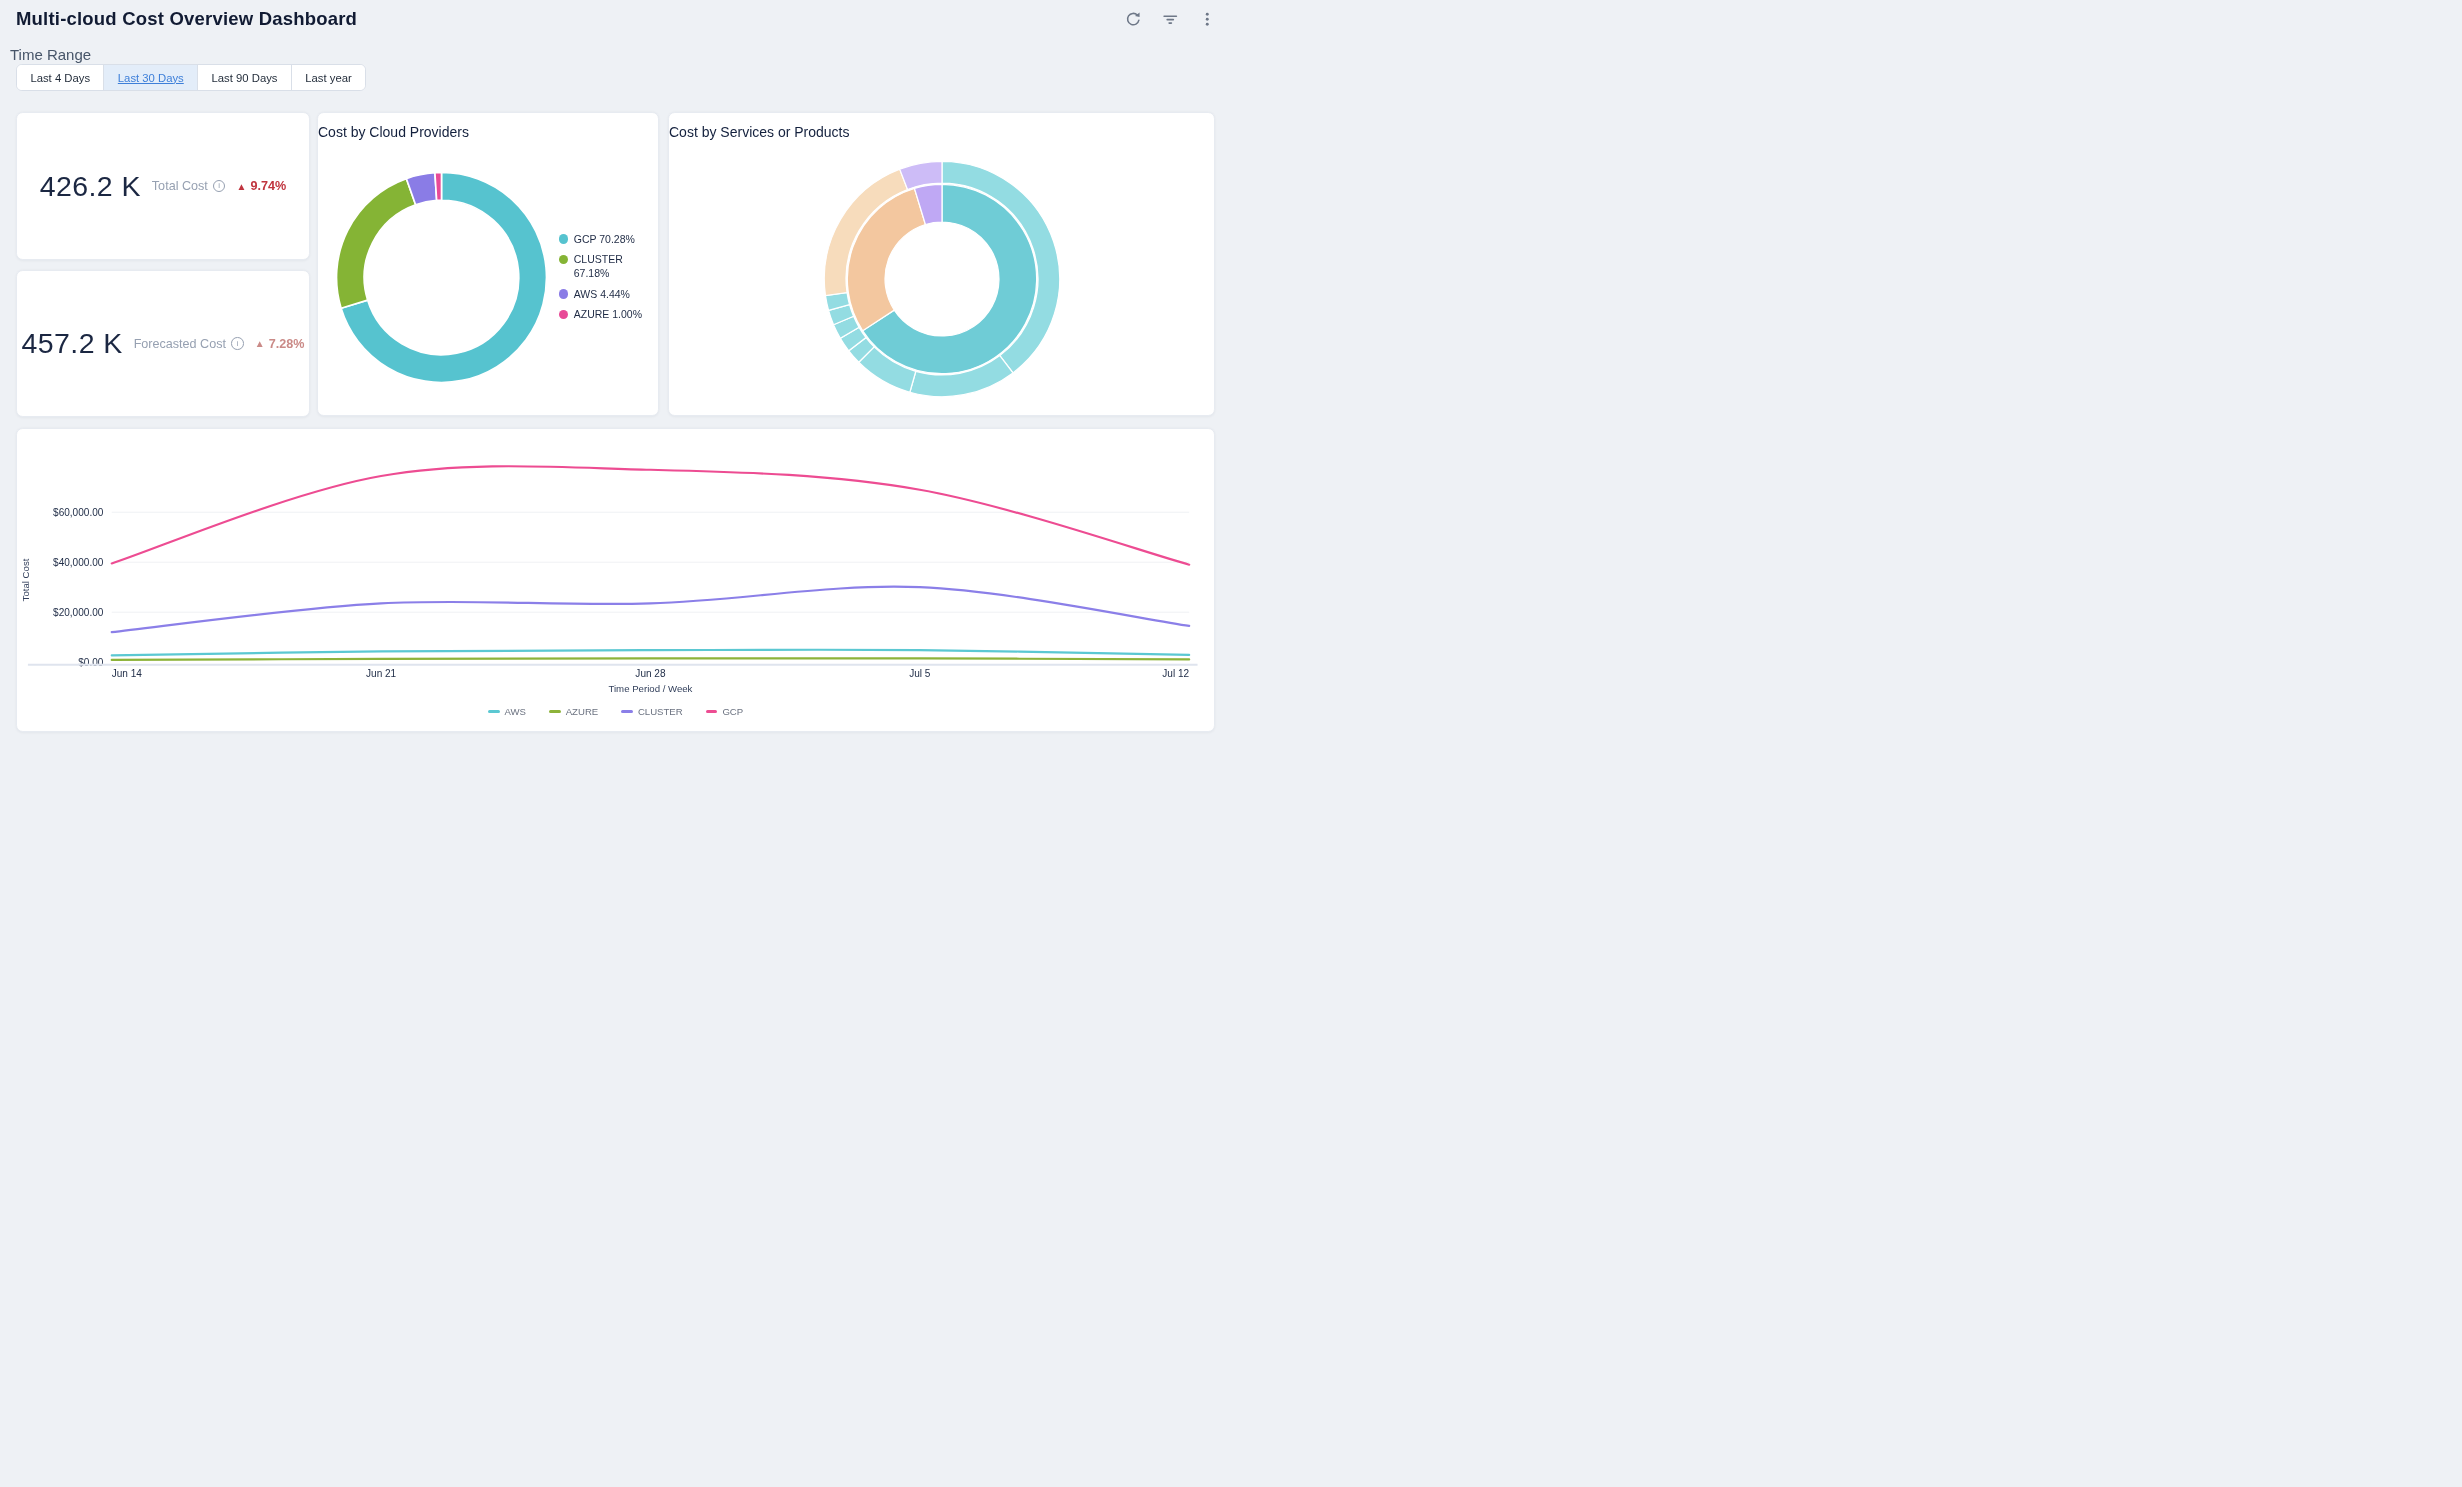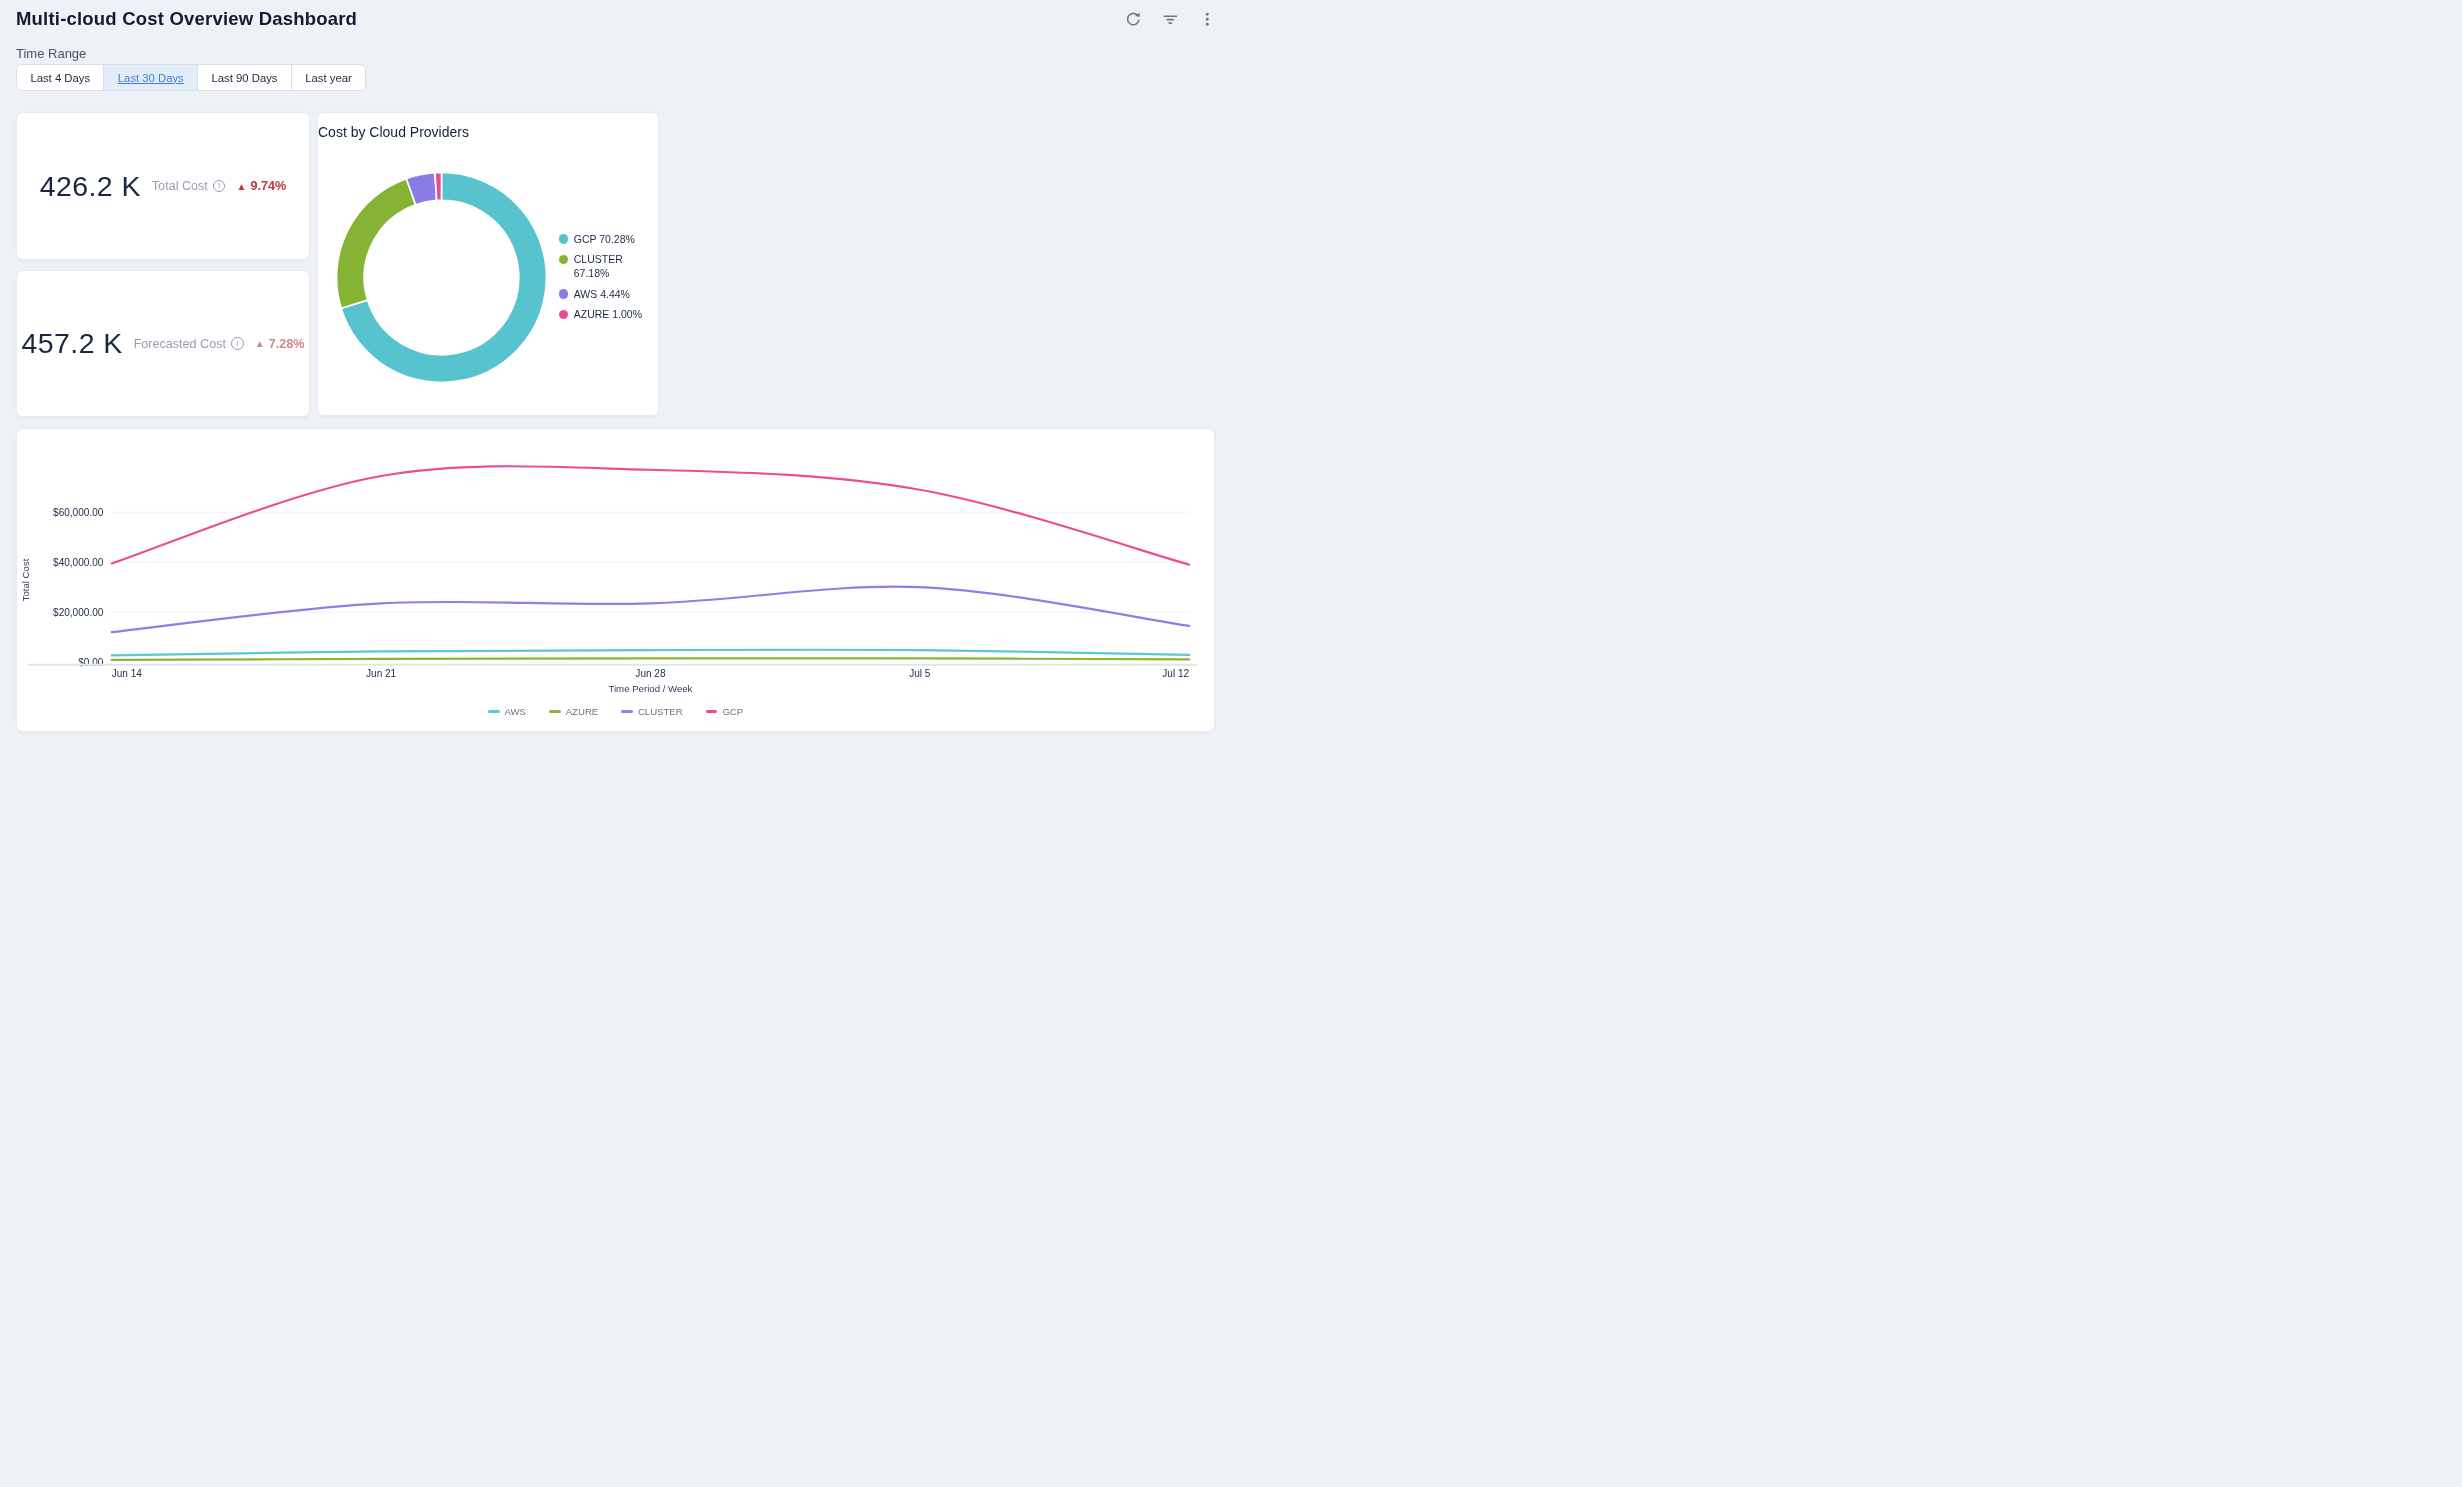--- a/index.html
+++ b/index.html
@@ -3,21 +3,21 @@
 <meta charset="utf-8">
 <style>
   * { margin:0; padding:0; box-sizing:border-box; }
   html,body { background:#eef1f5; font-family:"Liberation Sans", sans-serif; }
   .page { position:relative; width:1231px; height:744px; background:#eef1f5; overflow:hidden; }
 
   .header-title { position:absolute; left:16px; top:8.4px; font-size:18.5px; font-weight:700; color:#111b33; letter-spacing:0.2px; }
   .header-icons { position:absolute; right:15px; top:10px; display:flex; gap:18.5px; align-items:center; }
   .hicon { width:18.5px; height:18.5px; cursor:pointer; display:block; }
 
-  .tr-label { position:absolute; left:16px; top:46px; font-size:13px; color:#475569; }
+  .tr-label { position:absolute; left:10px; top:46px; font-size:15px; color:#475569; }
   .tr-group { position:absolute; left:16px; top:64px; display:flex; border:0.8px solid #d9dfe8; border-radius:5.9px; background:#fff; overflow:hidden; }
   .tr-btn { padding:6.7px 13.4px; font-size:11.3px; color:#1f2937; background:#fff; border:none; border-right:0.8px solid #d9dfe8; cursor:pointer; font-family:inherit; white-space:nowrap; }
   .tr-btn:last-child { border-right:none; }
   .tr-btn.active { background:#e3edf9; color:#3d7fd9;text-decoration:underline; }
 
   .card { position:absolute; background:#fff; border:0.8px solid #e7ebf1; border-radius:6.7px; box-shadow:0 0.8px 2.5px rgba(25,39,68,.05); }
   .kpi1 { left:16px; top:112px; width:294px; height:148px; }
   .kpi2 { left:16px; top:270px; width:294px; height:147px; }
   .providers { left:317px; top:112px; width:342px; height:304px; }
   .services  { left:668px; top:112px; width:547px; height:304px; }
@@ -128,20 +128,40 @@
             <span>AWS 4.44%</span>
           </div>
           <div class="dl-item">
             <span class="dl-dot" style="background: rgb(232, 74, 151);"></span>
             <span>AZURE 1.00%</span>
           </div>
         </div>
     </div>
   </div>
 
+  <div class="card services">
+    <div class="chart-title">Cost by Services or Products</div>
+    <div class="svc-body">
+      <svg id="sunburstSvg" width="248" height="248" viewBox="0 0 296 296">
+          <path d="M148,35 A113,113 0 1 1 53.359331475237994,209.74256118097242 L91.04809327713437,185.15481557793032 A68,68 0 1 0 148,80 Z" fill="#6fccd6" stroke="#ffffff" stroke-width="1.5"></path>
+          <path d="M53.359331475237994,209.74256118097242 A113,113 0 0 1 115.11291314840523,39.89153817385217 L128.20954065567747,82.94358049399953 A68,68 0 0 0 91.04809327713437,185.15481557793032 Z" fill="#f3c79f" stroke="#ffffff" stroke-width="1.5"></path>
+          <path d="M115.11291314840523,39.89153817385217 A113,113 0 0 1 147.99999999999997,35 L148,80 A68,68 0 0 0 128.20954065567747,82.94358049399953 Z" fill="#bfa8f4" stroke="#ffffff" stroke-width="1.5"></path>
+          <path d="M148,7.5 A140.5,140.5 0 0 1 232.71160060730796,260.0901187551692 L217.0354325233933,239.3474633271664 A114.5,114.5 0 0 0 148,33.5 Z" fill="#93dce2" stroke="#ffffff" stroke-width="1.5"></path>
+          <path d="M232.71160060730796,260.0901187551692 A140.5,140.5 0 0 1 109.65025305981574,283.16488785784503 L116.7470033832662,258.15216839660684 A114.5,114.5 0 0 0 217.0354325233933,239.3474633271664 Z" fill="#93dce2" stroke="#ffffff" stroke-width="1.5"></path>
+          <path d="M109.65025305981574,283.16488785784503 A140.5,140.5 0 0 1 48.65149724329004,247.34850275670988 L67.03627355414028,228.96372644585966 A114.5,114.5 0 0 0 116.7470033832662,258.15216839660684 Z" fill="#93dce2" stroke="#ffffff" stroke-width="1.5"></path>
+          <path d="M48.65149724329004,247.34850275670988 A140.5,140.5 0 0 1 36.71323569787961,233.7642471614151 L57.30722766837876,217.89328327389347 A114.5,114.5 0 0 0 67.03627355414028,228.96372644585966 Z" fill="#93dce2" stroke="#ffffff" stroke-width="1.5"></path>
+          <path d="M36.71323569787961,233.7642471614151 A140.5,140.5 0 0 1 26.618759884406614,218.75905982982437 L49.080768731420335,205.6648565872946 A114.5,114.5 0 0 0 57.30722766837876,217.89328327389347 Z" fill="#93dce2" stroke="#ffffff" stroke-width="1.5"></path>
+          <path d="M26.618759884406614,218.75905982982437 A140.5,140.5 0 0 1 18.53531386457948,202.58154490170696 L42.49319172593843,192.48104548929143 A114.5,114.5 0 0 0 49.080768731420335,205.6648565872946 Z" fill="#93dce2" stroke="#ffffff" stroke-width="1.5"></path>
+          <path d="M18.53531386457948,202.58154490170696 A140.5,140.5 0 0 1 12.596823200253624,185.4997294995128 L37.653638835793885,178.56027777718302 A114.5,114.5 0 0 0 42.49319172593843,192.48104548929143 Z" fill="#93dce2" stroke="#ffffff" stroke-width="1.5"></path>
+          <path d="M12.596823200253624,185.4997294995128 A140.5,140.5 0 0 1 8.901676090823656,167.79662308723027 L34.64229119145415,164.13319105685315 A114.5,114.5 0 0 0 37.653638835793885,178.56027777718302 Z" fill="#93dce2" stroke="#ffffff" stroke-width="1.5"></path>
+          <path d="M8.901676090823656,167.79662308723027 A140.5,140.5 0 0 1 97.51197186117243,16.88474911493722 L106.85495215732557,41.14806956341859 A114.5,114.5 0 0 0 34.64229119145415,164.13319105685315 Z" fill="#f7dcbc" stroke="#ffffff" stroke-width="1.5"></path>
+          <path d="M97.51197186117243,16.88474911493722 A140.5,140.5 0 0 1 147.99999999999997,7.5 L147.99999999999997,33.5 A114.5,114.5 0 0 0 106.85495215732557,41.14806956341859 Z" fill="#cdbcf7" stroke="#ffffff" stroke-width="1.5"></path>
+        </svg>
+    </div>
+  </div>
 
   <div class="card trend">
     <svg id="trendSvg" width="1199" height="252" viewBox="0 0 1430 300" style="position:absolute; left:0; top:25px;">
         <text x="103" y="252" text-anchor="end" font-size="12" fill="#222f49">$0.00</text>
         <line x1="113" y1="188.4" x2="1398" y2="188.4" stroke="#eceef2" stroke-width="1"></line>
         <text x="103" y="192.4" text-anchor="end" font-size="12" fill="#222f49">$20,000.00</text>
         <line x1="113" y1="128.8" x2="1398" y2="128.8" stroke="#eceef2" stroke-width="1"></line>
         <text x="103" y="132.8" text-anchor="end" font-size="12" fill="#222f49">$40,000.00</text>
         <line x1="113" y1="69.19999999999999" x2="1398" y2="69.19999999999999" stroke="#eceef2" stroke-width="1"></line>
         <text x="103" y="73.19999999999999" text-anchor="end" font-size="12" fill="#222f49">$60,000.00</text>

